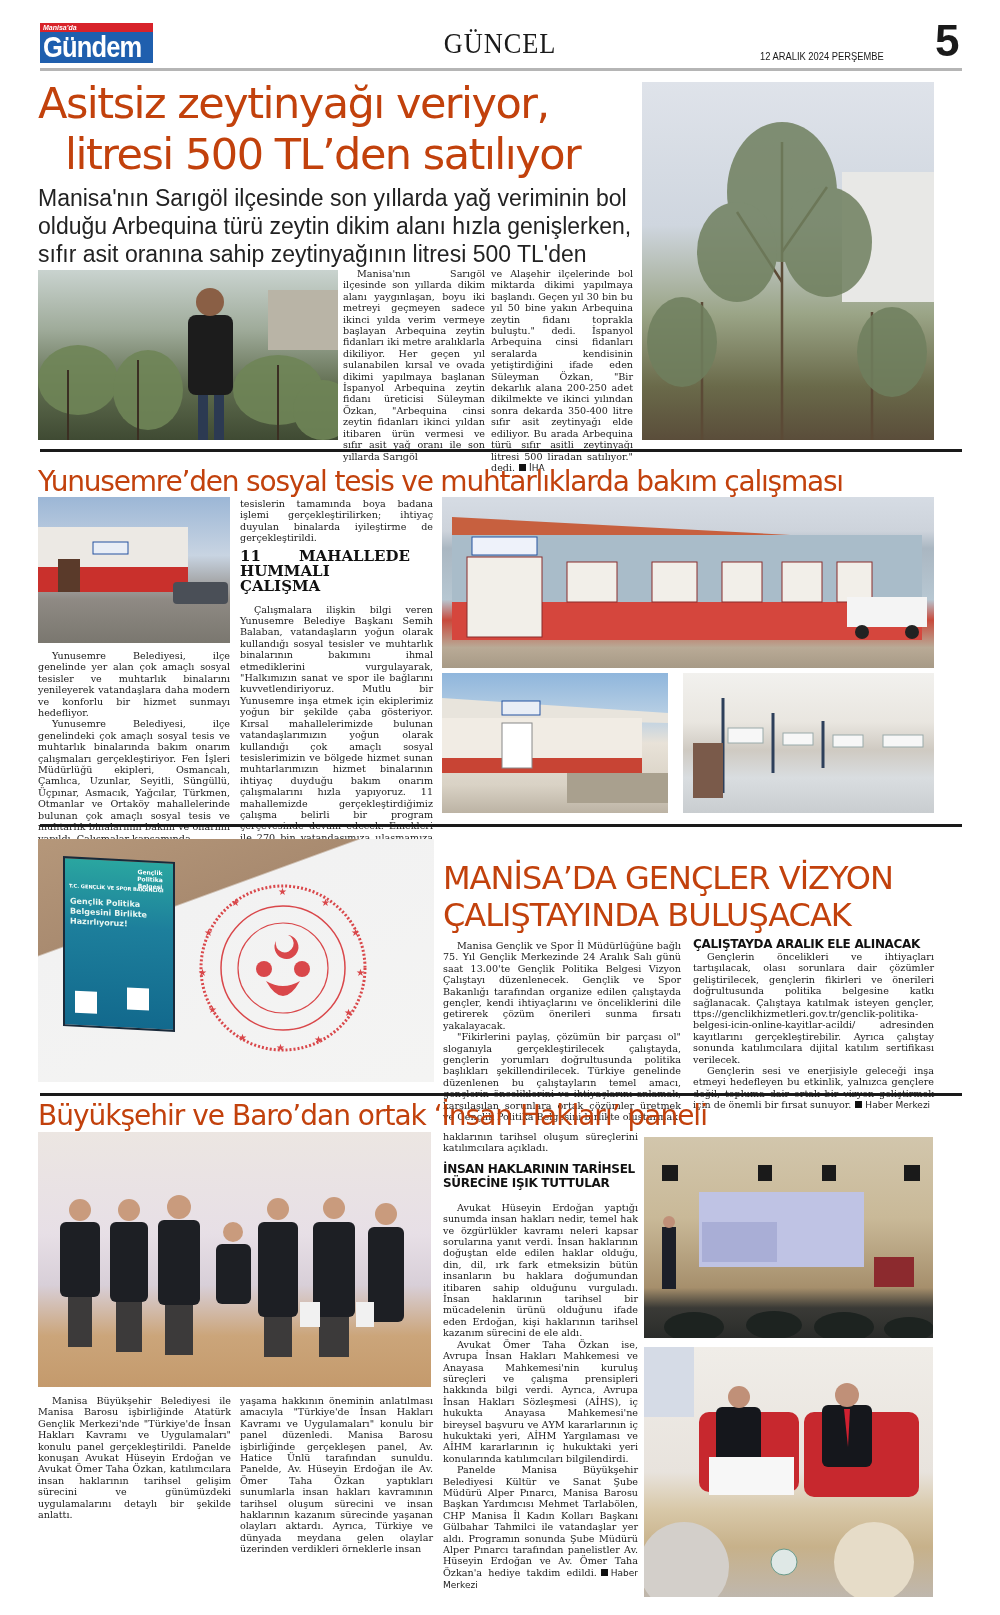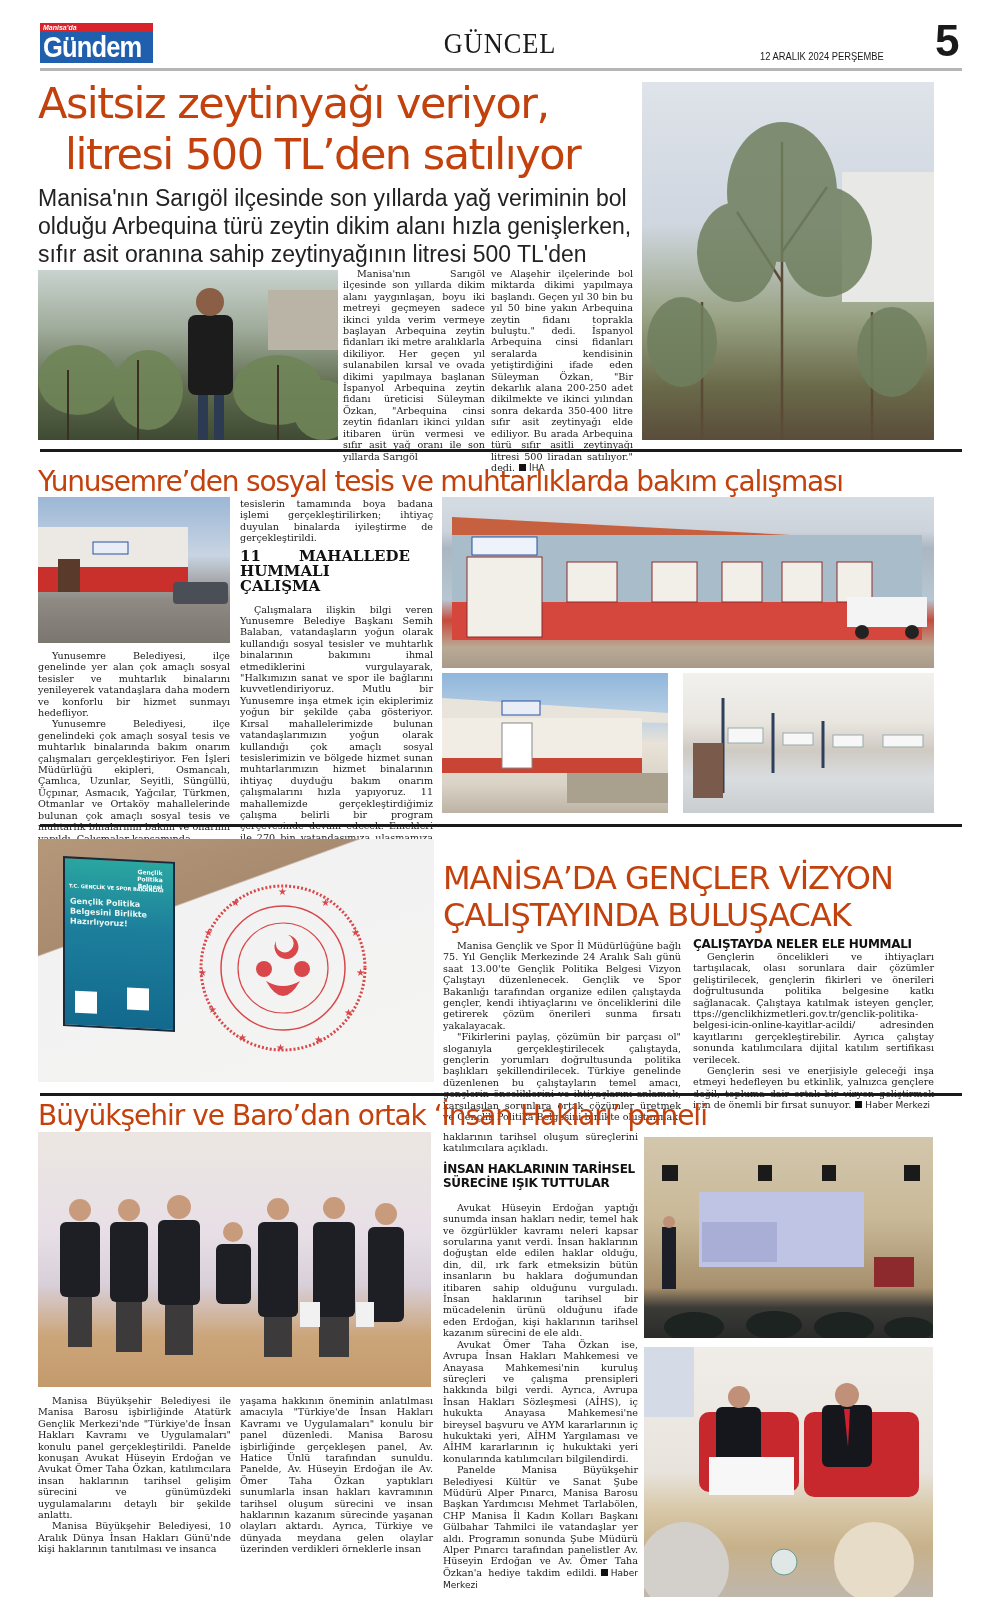--- a/index.html
+++ b/index.html
@@ -207,21 +207,21 @@
 </div>
 
 <div class="abs hl" style="left:443px; top:862px; font-size:32px; letter-spacing:-1px;">MANİSA’DA GENÇLER VİZYON</div>
 <div class="abs hl" style="left:443px; top:899px; font-size:32px; letter-spacing:-1px;">ÇALIŞTAYINDA BULUŞACAK</div>
 
 <div class="abs body-text" style="left:443px; top:940px; width:238px;">
   <p>Manisa Gençlik ve Spor İl Müdürlüğüne bağlı 75. Yıl Gençlik Merkezinde 24 Aralık Salı günü saat 13.00'te Gençlik Politika Belgesi Vizyon Çalıştayı düzenlenecek. Gençlik ve Spor Bakanlığı tarafından organize edilen çalıştayda gençler, kendi ihtiyaçlarını ve önceliklerini dile getirerek çözüm önerileri sunma fırsatı yakalayacak.</p>
   <p>"Fikirlerini paylaş, çözümün bir parçası ol" sloganıyla gerçekleştirilecek çalıştayda, gençlerin yorumları doğrultusunda politika başlıkları şekillendirilecek. Türkiye genelinde düzenlenen bu çalıştayların temel amacı, gençlerin önceliklerini ve ihtiyaçlarını anlamak, karşılaşılan sorunlara ortak çözümler üretmek ve Gençlik Politika Belgesini birlikte oluşturmak.</p>
 </div>
 <div class="abs" style="left:693px; top:937px; width:241px;">
-  <div class="subhead-sans" style="font-size:12px;">ÇALIŞTAYDA NELER ELE HUMMALI</div>
+  <div class="subhead-sans" style="font-size:12px;">ÇALIŞTAYDA ARALIK ELE ALINACAK</div>
   <div class="body-text" style="margin-top:0;">
     <p>Gençlerin öncelikleri ve ihtiyaçları tartışılacak, olası sorunlara dair çözümler geliştirilecek, gençlerin fikirleri ve önerileri doğrultusunda politika belgesine katkı sağlanacak. Çalıştaya katılmak isteyen gençler, ttps://genclikhizmetleri.gov.tr/genclik-politika-belgesi-icin-online-kayitlar-acildi/ adresinden kayıtlarını gerçekleştirebilir. Ayrıca çalıştay sonunda katılımcılara dijital katılım sertifikası verilecek.</p>
     <p><span>Gençlerin sesi ve enerjisiyle geleceği inşa etmeyi hedefleyen bu etkinlik, yalnızca gençlere değil, topluma dair ortak bir vizyon geliştirmek için de önemli bir fırsat sunuyor.</span><span class="sig">Haber Merkezi</span></p>
   </div>
 </div>
 
 <div class="abs rule-black" style="top:1093px;"></div>
 
 <div class="abs hl" style="left:38px; top:1102px; font-size:28px; letter-spacing:-1px;">Büyükşehir ve Baro’dan ortak ‘İnsan Hakları’ paneli</div>
 
@@ -252,21 +252,20 @@
         <rect x="226" y="185" width="28" height="40"></rect>
         <rect x="281" y="185" width="30" height="40"></rect>
       </g>
     <rect x="262" y="170" width="20" height="25" fill="#f1f1f1"></rect>
       <rect x="318" y="170" width="18" height="25" fill="#f1f1f1"></rect>
   </svg>
 </div>
 
 <div class="abs body-text" style="left:38px; top:1395px; width:193px;">
   <p>Manisa Büyükşehir Belediyesi ile Manisa Barosu işbirliğinde Atatürk Gençlik Merkezi'nde "Türkiye'de İnsan Hakları Kavramı ve Uygulamaları" konulu panel gerçekleştirildi. Panelde konuşan Avukat Hüseyin Erdoğan ve Avukat Ömer Taha Özkan, katılımcılara insan haklarının tarihsel gelişim sürecini ve günümüzdeki uygulamalarını detaylı bir şekilde anlattı.</p>
-  <p>Manisa Büyükşehir Belediyesi, 10 Aralık Dünya İnsan Hakları Günü'nde kişi haklarının tanıtılması ve insanca</p>
 </div>
 <div class="abs body-text" style="left:240px; top:1395px; width:193px;">
   <p style="text-indent:0">yaşama hakkının öneminin anlatılması amacıyla "Türkiye'de İnsan Hakları Kavramı ve Uygulamaları" konulu bir panel düzenledi. Manisa Barosu işbirliğinde gerçekleşen panel, Av. Hatice Ünlü tarafından sunuldu. Panelde, Av. Hüseyin Erdoğan ile Av. Ömer Taha Özkan yaptıkları sunumlarla insan hakları kavramının tarihsel oluşum sürecini ve insan haklarının kazanım sürecinde yaşanan olayları aktardı. Ayrıca, Türkiye ve dünyada meydana gelen olaylar üzerinden verdikleri örneklerle insan</p>
 </div>
 <div class="abs" style="left:443px; top:1131px; width:195px;">
   <div class="body-text">
       <p style="text-indent:0">haklarının tarihsel oluşum süreçlerini katılımcılara açıkladı.</p>
     </div>
   <div class="subhead-sans" style="margin:8px 0 12px; font-size:12px;">İNSAN HAKLARININ TARİHSEL SÜRECİNE IŞIK TUTTULAR</div>
   <div class="body-text">

